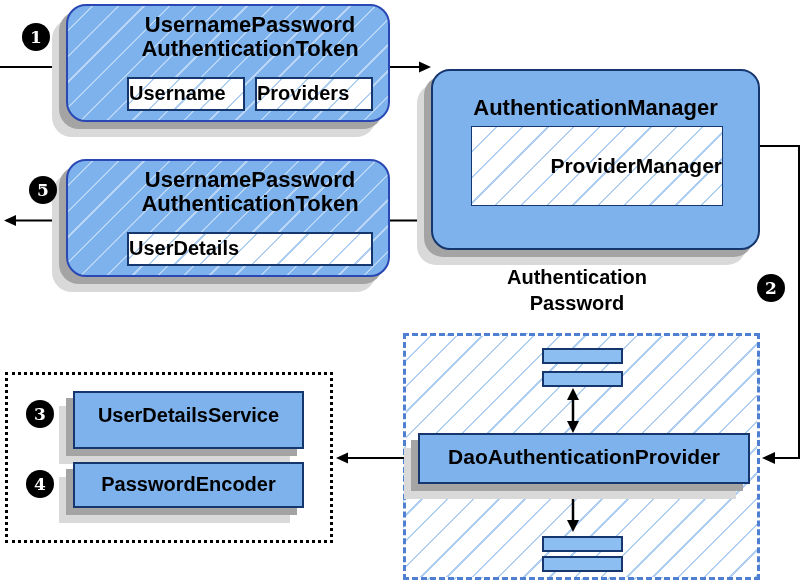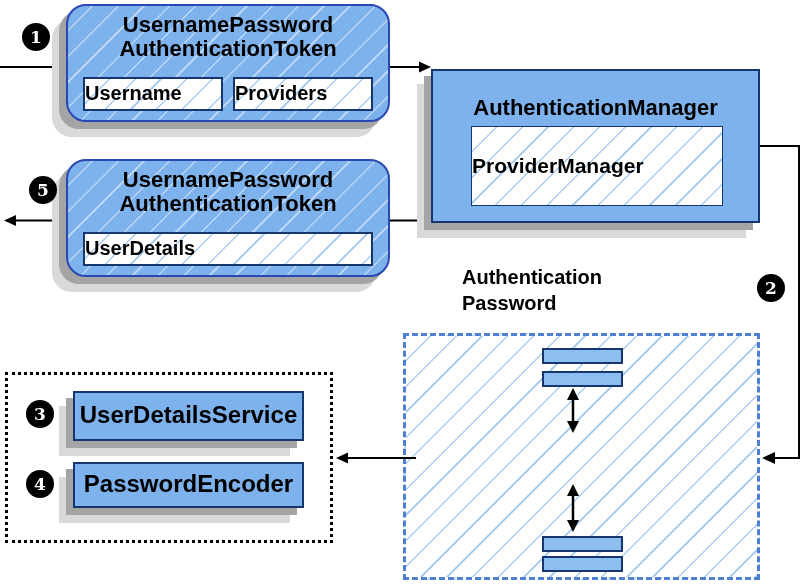--- a/index.html
+++ b/index.html
@@ -19,44 +19,45 @@
     background-color:#7eb2ec;
     background-image:repeating-linear-gradient(135deg,
       rgba(255,255,255,0) 0px, rgba(255,255,255,0) 16.5px,
       rgba(255,255,255,0.45) 16.5px, rgba(255,255,255,0.45) 18.2px);
   }
   .shadowed{box-shadow:-7px 7px 0 #a4a4a4, -14px 15px 0 #d9d9d9;}
   
   .token{
     width:324px;height:118px;border:2px solid #2a48b4;border-radius:20px;
     text-align:center;
+    padding-left:44px;
   }
   .token .title{font-size:22px;line-height:24px;padding-top:7px;}
   .token .fields{display:flex;gap:10px;padding:0 15px;margin-top:16px;}
   .token .field{
     flex:1;height:34px;border:2.5px solid #16366e;box-sizing:border-box;
     font-size:20px;line-height:28px;text-align:left;
   }
   
   .rect-box{background-color:#7eb2ec;border:2.5px solid #16366e;text-align:center;}
-  #auth-manager{left:431px;top:69px;width:329px;height:154px;}
+  #auth-manager{left:431px;top:69px;width:329px;height:181px;border-radius:19px;}
   #auth-manager .title{font-size:22px;margin-top:24px;}
   #provider-manager{
     left:38px;top:55px;width:252px;height:80px;border:1.5px solid #16366e;
-    font-size:21px;line-height:77px;text-align:left;
+    font-size:21px;line-height:77px;text-align:right;
   }
   #dao-box{left:418px;top:433px;width:332px;height:51px;font-size:21px;line-height:44px;}
-  #uds-box{left:73px;top:391px;width:231px;height:50px;font-size:24px;line-height:44px;}
-  #pe-box{left:73px;top:462px;width:231px;height:46px;font-size:24px;line-height:40px;}
+  #uds-box{left:73px;top:391px;width:231px;height:58px;font-size:20px;line-height:44px;}
+  #pe-box{left:73px;top:462px;width:231px;height:46px;font-size:20px;line-height:40px;}
   
   .bar{width:81px;height:16px;background:#8cbef2;border:2px solid #16366e;box-sizing:border-box;}
   
   #providers-box{left:403px;top:333px;width:357px;height:247px;border:3px dashed #4e7fd0;}
   #dotted-box{left:5px;top:372px;width:328px;height:171px;border:3px dotted #000;}
-  #providers-heading{left:462px;top:264px;width:230px;font-size:20px;line-height:26px;}
+  #providers-heading{left:462px;top:264px;width:230px;text-align:center;font-size:20px;line-height:26px;}
   
   .step{
     width:28px;height:28px;border-radius:50%;background:#000;color:#fff;
     font-family:"DejaVu Serif","Liberation Serif",serif;font-size:17px;font-weight:700;
     text-align:center;line-height:28px;
   }
   #step1{left:22px;top:23px;}
   #step5{left:29px;top:176px;}
   #step2{left:757px;top:274px;}
   #step3{left:26px;top:400px;}
@@ -123,20 +124,21 @@
   <div id="providers-heading" class="abs">
     <div>Authentication</div>
     <div>Password</div>
   </div>
 
   <div class="abs bar" style="left:542px;top:348px;"></div>
   <div class="abs bar" style="left:542px;top:371px;"></div>
   <div class="abs bar" style="left:542px;top:536px;"></div>
   <div class="abs bar" style="left:542px;top:556px;"></div>
 
+  <div id="dao-box" class="abs rect-box shadowed">DaoAuthenticationProvider</div>
 
   <div id="uds-box" class="abs rect-box shadowed">UserDetailsService</div>
   <div id="pe-box" class="abs rect-box shadowed">PasswordEncoder</div>
 
   <div id="step1" class="abs step">1</div>
   <div id="step2" class="abs step">2</div>
   <div id="step3" class="abs step">3</div>
   <div id="step4" class="abs step">4</div>
   <div id="step5" class="abs step">5</div>
 

